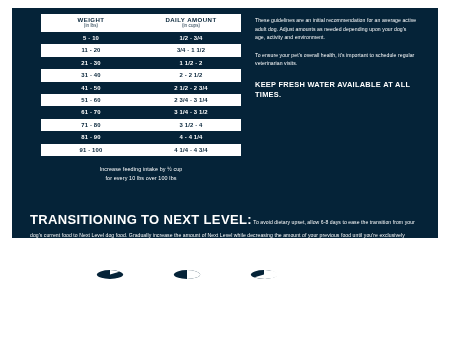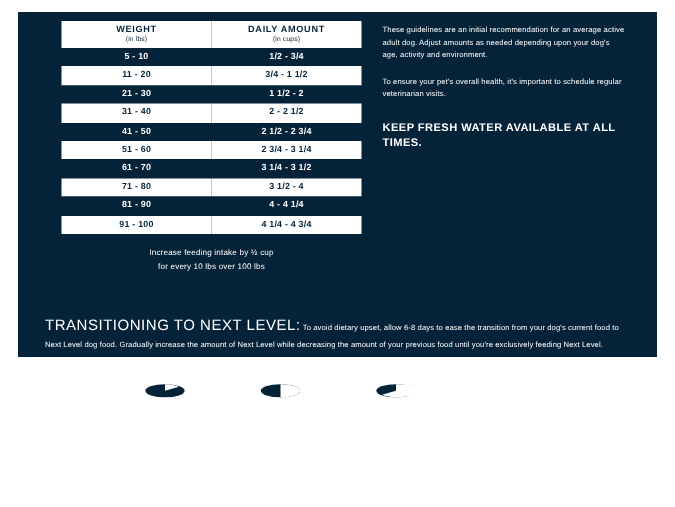--- a/index.html
+++ b/index.html
@@ -128,22 +128,22 @@
   }
   .trans-text {
     color: #ffffff;
     font-size: 5.1px;
     line-height: 1.72;
     letter-spacing: 0.07px;
     margin: 0;
     text-align: left;
   }
   .trans-title {
-    font-size: 10px;
-    font-weight: normal;
+    font-size: 13px;
+    font-weight: bold;
     letter-spacing: 0.35px;
     text-transform: uppercase;
     margin-top: 20px;
   }
 
   
   .bowls {
     display: flex;
     justify-content: center;
     gap: 25px;

